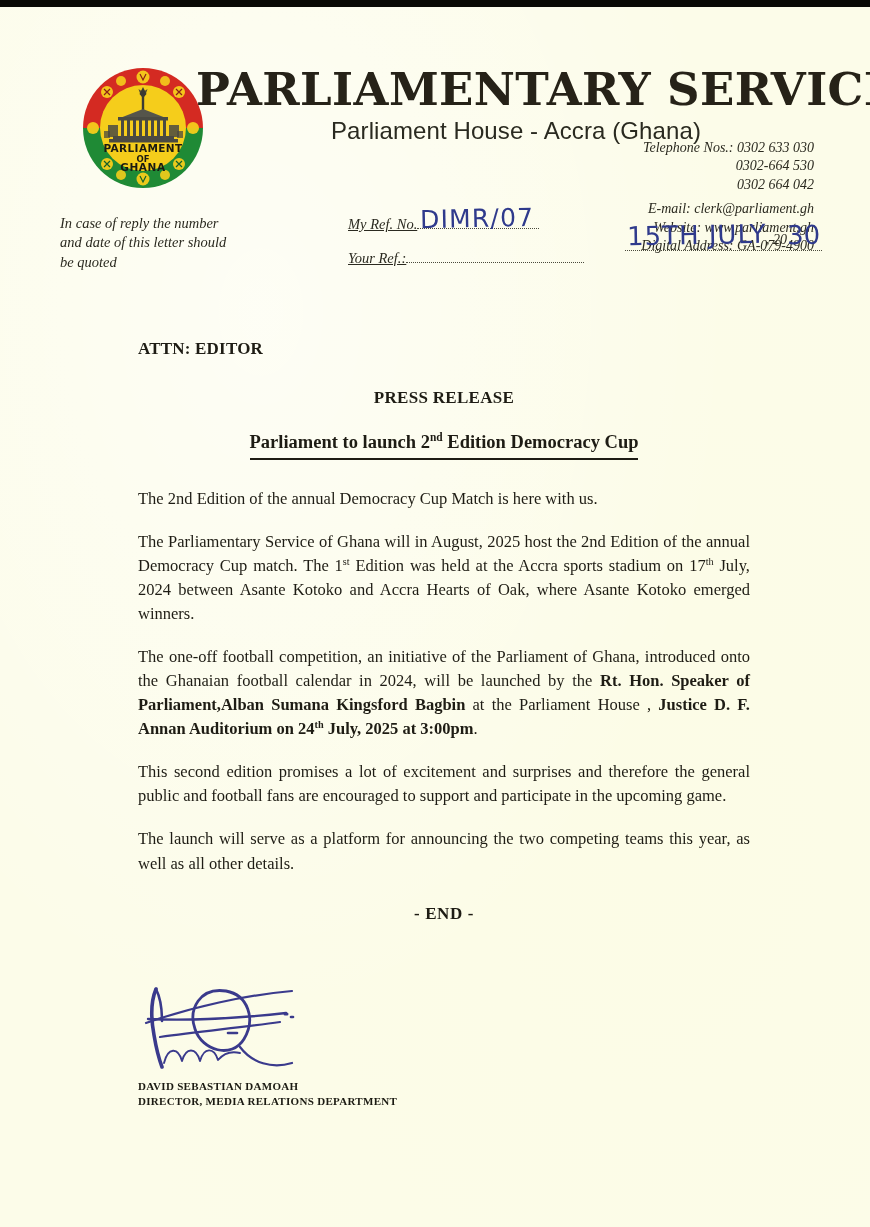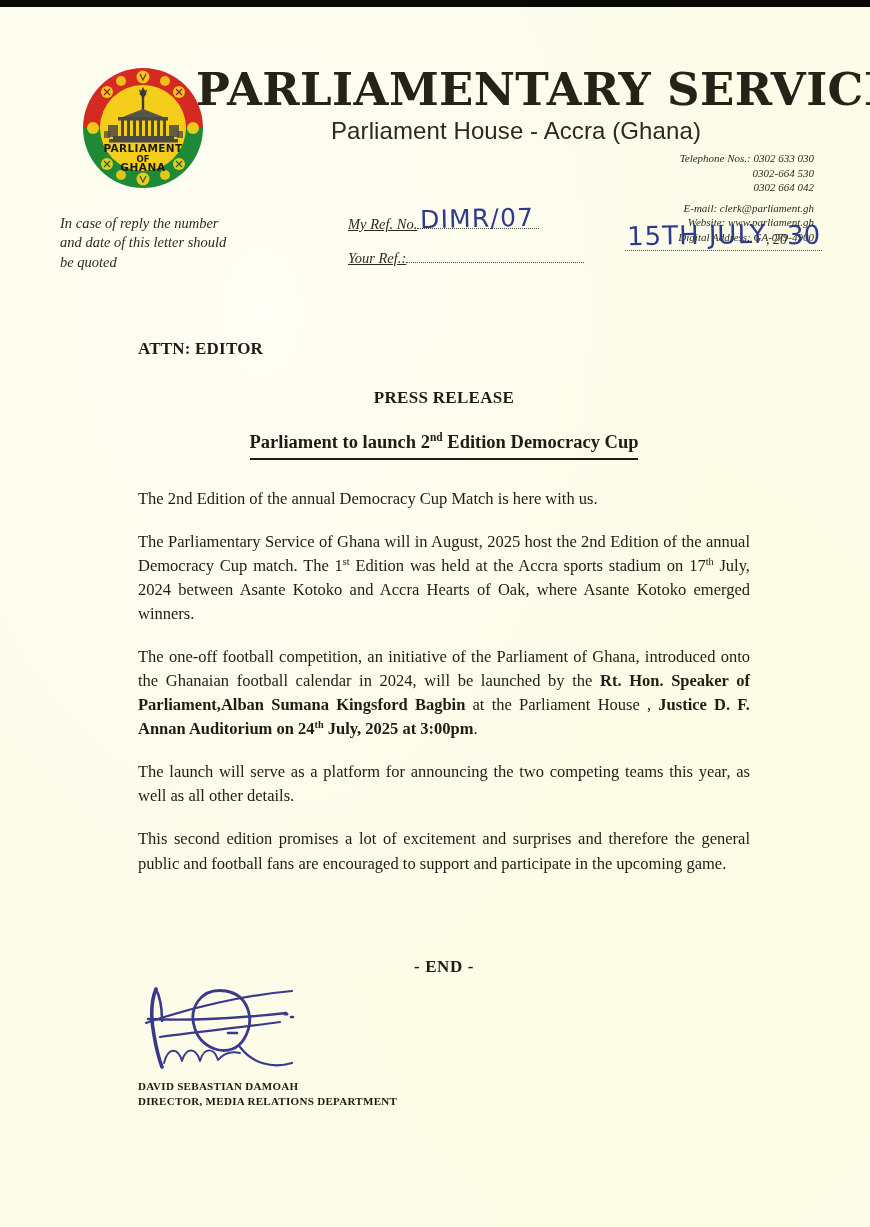--- a/index.html
+++ b/index.html
@@ -74,25 +74,25 @@
     font-family: "Liberation Sans", sans-serif;
     font-size: 24px;
     color: #2a2a20;
     letter-spacing: 0.1px;
   }
 
   
   .contact {
     position: absolute;
     right: 56px;
-    top: 144px;
+    top: 132px;
     text-align: right;
     font-family: "Liberation Serif", serif;
     font-style: italic;
-    font-size: 11px;
+    font-size: 14px;
     line-height: 1.32;
     color: #2b2a20;
   }
   .contact .spaced { margin-top: 6px; }
 
   
   .ref-row {
     position: relative;
     height: 72px;
   }
@@ -233,21 +233,21 @@
 
   sup { font-size: 0.62em; vertical-align: super; line-height: 0; }
 
   b, strong { font-weight: bold; }
 
   .end-mark {
     text-align: center;
     font-weight: bold;
     font-size: 17px;
     letter-spacing: 0.6px;
-    margin-top: 79px;
+    margin-top: 26px;
   }
 
   
   .sig-area {
     position: absolute;
     left: 138px;
     top: 960px;
     width: 620px;
   }
   .sig-svg {
@@ -404,23 +404,23 @@
     <div class="headline">
       <span class="ul"><span>Parliament to launch 2</span><sup>nd</sup><span> Edition Democracy Cup</span></span>
     </div>
 
     <p class="para">The 2nd Edition of the annual Democracy Cup Match is here with us.</p>
 
     <p class="para"><span>The Parliamentary Service of Ghana will in August, 2025 host the 2nd Edition of the annual Democracy Cup match. The 1</span><sup>st</sup><span> Edition was held at the Accra sports stadium on 17</span><sup>th</sup><span> July, 2024 between Asante Kotoko and Accra Hearts of Oak, where Asante Kotoko emerged winners.</span></p>
 
     <p class="para"><span>The one-off football competition, an initiative of the Parliament of Ghana, introduced onto the Ghanaian football calendar in 2024, will be launched by the </span><b>Rt. Hon. Speaker of Parliament,Alban Sumana Kingsford Bagbin</b><span> at the Parliament House , </span><b><span>Justice D. F. Annan Auditorium on 24</span><sup>th</sup><span> July, 2025 at 3:00pm</span></b><span>.</span></p>
 
+    <p class="para">This second edition promises a lot of excitement and surprises and therefore the general public and football fans are encouraged to support and participate in the upcoming game.</p>
+
     <p class="para">The launch will serve as a platform for announcing the two competing teams this year, as well as all other details.</p>
-
-    <p class="para">This second edition promises a lot of excitement and surprises and therefore the general public and football fans are encouraged to support and participate in the upcoming game.</p>
 
     <div class="end-mark">- END -</div>
   </div>
 
   <div class="sig-area">
     <svg class="sig-svg" viewBox="0 0 250 112" xmlns="http://www.w3.org/2000/svg">
       <g fill="none" stroke="#3a3a8c" stroke-linecap="round" stroke-linejoin="round">
 
         <path d="M16 22 C11 34, 11 52, 14 68 C16 80, 19 92, 22 100" stroke-width="3.6"></path>
         <path d="M16 22 C20 30, 22 42, 22 54" stroke-width="2.6"></path>

